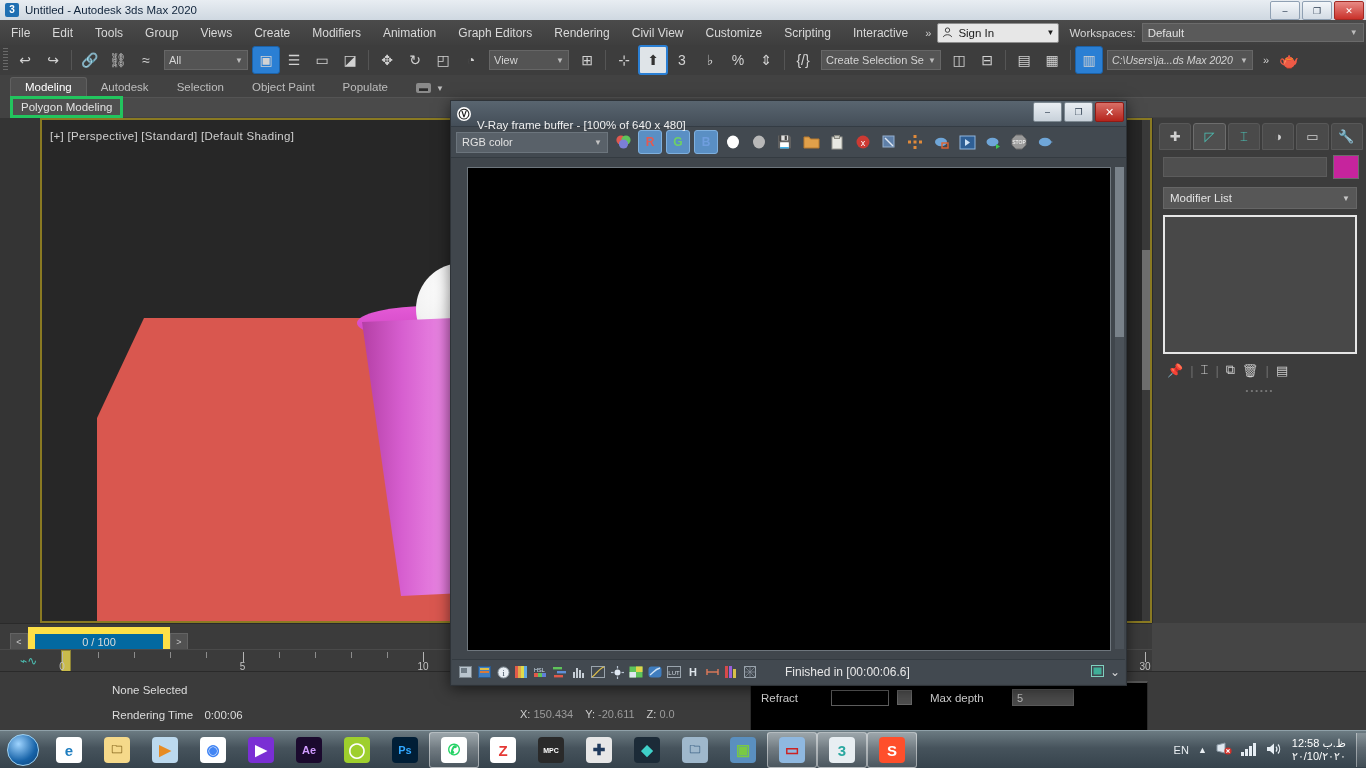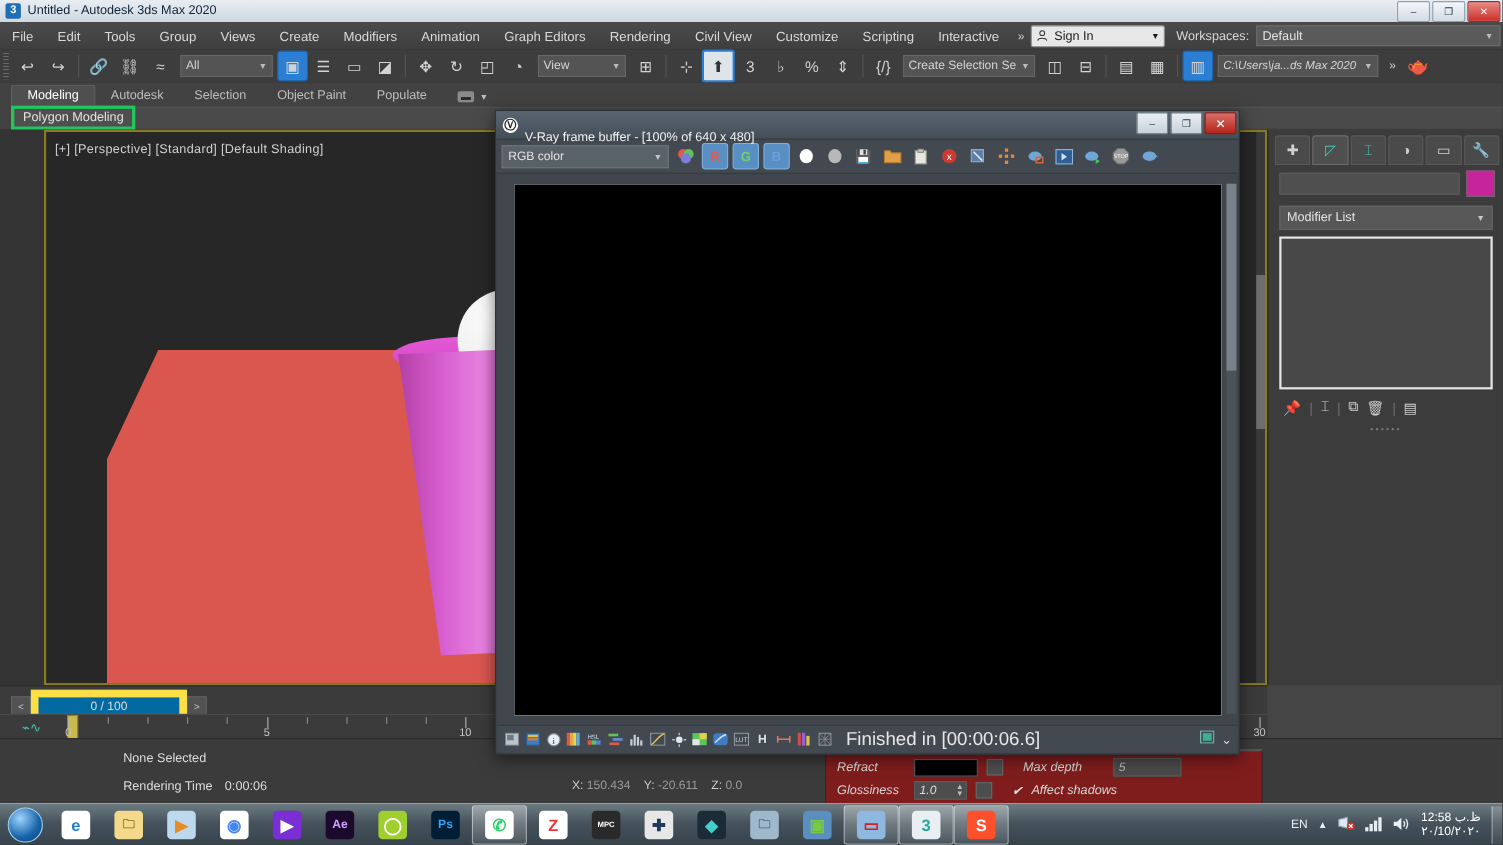--- a/index.html
+++ b/index.html
@@ -138,22 +138,22 @@
   .ms-box{position:absolute;left:6px;top:6px;width:96px;height:48px;background:#ffffff;border:1px solid #9a9a9a;}
   .ms-top{height:24px;background:#e6cfcf;}
   .ms-bot{height:23px;font-family:"Liberation Mono",monospace;font-size:10.5px;color:#3a3a3a;
     display:flex;align-items:center;padding-left:3px;}
   .st-line1{position:absolute;left:112px;top:12px;color:#dcdcdc;font-size:11.5px;}
   .st-line2{position:absolute;left:112px;top:37px;color:#dcdcdc;font-size:11.5px;}
   .coordwrap{position:absolute;left:520px;top:36px;display:flex;gap:12px;color:#9b9b9b;font-size:11px;}
   .coordwrap b{color:#cfcfcf;font-weight:normal;}
 
   
-  .matedit{position:absolute;left:750px;top:681px;width:396px;height:49px;background:#7f1d1d;
-    border:1px solid #2c2c2c;border-top:2px solid #555;font-style:italic;}
+  .matedit{position:absolute;left:750px;top:681px;width:396px;height:49px;background:#000000;
+    border:1px solid #2c2c2c;border-top:2px solid #555;}
   .me-row{position:absolute;left:10px;display:flex;align-items:center;gap:8px;color:#d4d4d4;font-size:11.5px;}
   .me-swatch{width:56px;height:14px;background:#000;border:1px solid #5e5e5e;}
   .me-chk{width:13px;height:13px;background:#4d4d4d;border:1px solid #666;}
   .me-spin{width:42px;height:15px;background:#4d4d4d;border:1px solid #5d5d5d;color:#dcdcdc;
     font-size:11px;display:flex;align-items:center;padding-left:4px;}
   .me-spin .ar{margin-left:auto;font-size:7px;line-height:7px;color:#bfbfbf;padding-right:2px;}
   .me-num{width:56px;height:15px;background:#4a4a4a;border:1px solid #5a5a5a;color:#bdbdbd;
     font-size:11px;display:flex;align-items:center;padding-left:4px;}
 
   
@@ -176,21 +176,21 @@
   .vfb-combo .dd{margin-left:auto;font-size:8px;color:#c3c3c3;}
   .vfb-btn{width:22px;height:22px;display:flex;align-items:center;justify-content:center;
     border-radius:3px;font-size:12px;color:#dcdcdc;}
   .vfb-btn.ch{background:#5a8fc4;border:1px solid #7fb0de;font-weight:bold;}
   .vfb-canvas{position:absolute;left:16px;top:66px;width:642px;height:482px;background:#000;
     border:1px solid #6e767d;}
   .vfb-status{position:absolute;left:1px;right:1px;bottom:1px;height:24px;background:#424950;
     display:flex;align-items:center;padding:0 5px;gap:3px;border-top:1px solid #343b41;}
   .vfb-sbtn{width:16px;height:16px;display:flex;align-items:center;justify-content:center;
     font-size:10px;color:#d6d6d6;}
-  .vfb-stext{color:#e7e7e7;font-size:17px;margin-left:8px;}
+  .vfb-stext{color:#e7e7e7;font-size:12px;margin-left:24px;}
   .vfb-right{margin-left:auto;display:flex;gap:6px;align-items:center;color:#d6d6d6;}
   .vfb-scroll{position:absolute;right:2px;top:66px;width:9px;height:482px;background:#4b5259;}
   .vfb-scroll i{position:absolute;left:0;top:0;width:9px;height:170px;background:#79828a;display:block;}
 
   
   .taskbar{position:absolute;left:0;top:730px;width:1366px;height:38px;
     background:linear-gradient(#6c7b82,#46535c 45%,#35424b);border-top:1px solid #8fa0a8;
     display:flex;align-items:center;}
   .startorb{width:44px;height:34px;margin-left:1px;display:flex;align-items:center;justify-content:center;}
   .startorb i{width:30px;height:30px;border-radius:50%;display:block;
@@ -451,30 +451,20 @@
   </div>
 
   <div class="matedit">
     <div class="me-row" style="top:6px;">
       <span style="width:62px;">Refract</span>
       <span class="me-swatch"></span>
       <span class="me-chk"></span>
       <span style="width:74px;margin-left:10px;">Max depth</span>
       <span class="me-num">5</span>
     </div>
-    <div class="me-row" style="top:27px;">
-      <span style="width:62px;">Glossiness</span>
-      <span class="me-spin">
-        <span>1.0</span>
-        <span class="ar">▲<br>▼</span>
-      </span>
-      <span class="me-chk"></span>
-      <span style="margin-left:10px;color:#e4e4e4;">✔</span>
-      <span>Affect shadows</span>
-    </div>
   </div>
 
   <div class="vfb">
     <div class="vfb-title">
       <div class="vfb-ico">Ⓥ</div>
       <div class="vfb-titletext">V-Ray frame buffer - [100% of 640 x 480]</div>
       <div class="vfb-wbtns">
         <div class="vfb-wbtn">–</div>
         <div class="vfb-wbtn">❐</div>
         <div class="vfb-wbtn close">✕</div>

